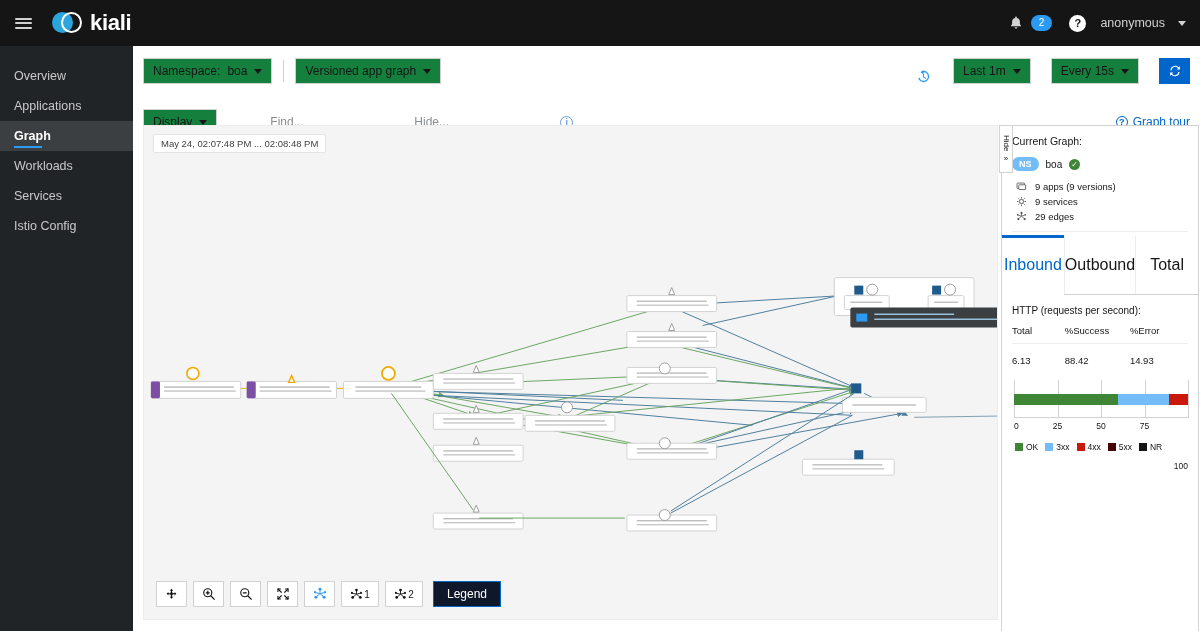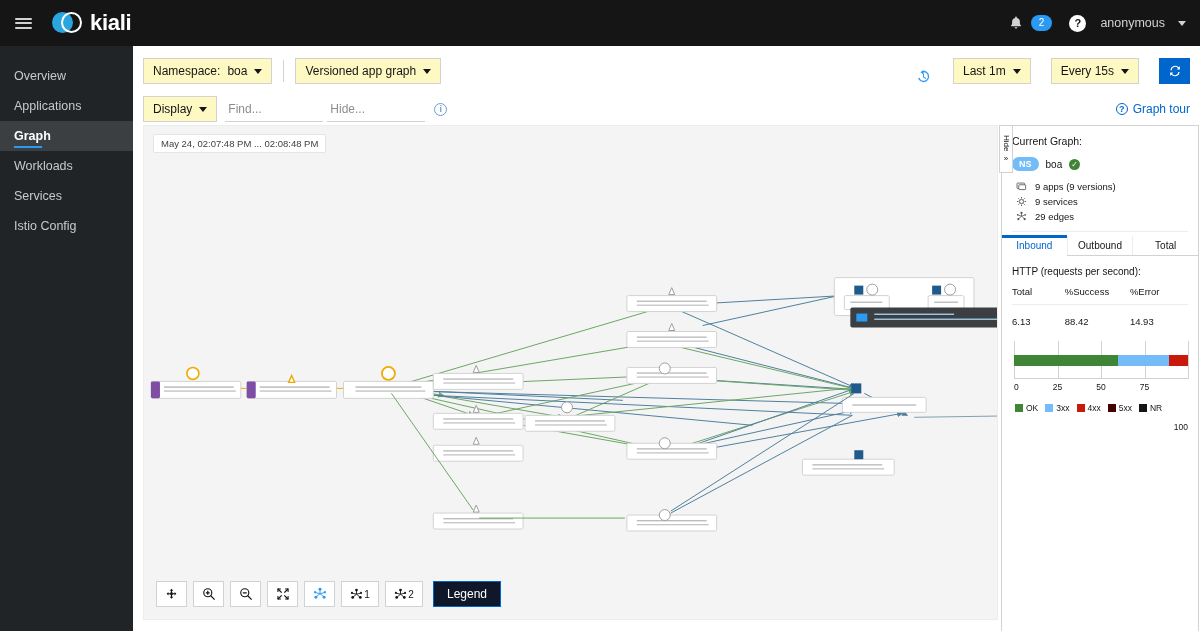--- a/index.html
+++ b/index.html
@@ -51,25 +51,25 @@
   .nav-item.active::after { content: ""; position: absolute; left: 14px; bottom: 3px;
     width: 28px; height: 2.5px; background: #2b9af3; }
   .nav-spacer { height: 15px; }
 
   
   .main { position: absolute; top: 46px; left: 133px; width: 1067px; height: 585px;
     background: #fff; }
 
   .toolbar-row1 { position: absolute; top: 8px; left: 10px; right: 10px; height: 34px;
     display: flex; align-items: center; }
-  .toolbar-row2 { position: absolute; top: 48px; left: 10px; right: 10px; height: 30px;
-    display: flex; align-items: center; }
+  .toolbar-row2 { position: absolute; top: 61px; left: 10px; right: 10px; height: 30px;
+    display: flex; align-items: center; gap: 42px; }
 
   .ctl {
-    border: 1px solid #d2d2d2; background: #fef9c3; height: 26px;
+    border: 1px solid #d2d2d2; background: #15803d; height: 26px;
     display: flex; align-items: center; padding: 0 9px; font-size: 12px;
     color: #151515; cursor: pointer; gap: 7px; white-space: nowrap;
   }
   .ctl .caret { width: 0; height: 0; border-left: 4px solid transparent;
     border-right: 4px solid transparent; border-top: 5px solid #151515; }
   .vdiv { width: 1px; height: 22px; background: #d2d2d2; margin: 0 11px; }
   .lbl-ns { color: #151515; }
   .val-ns { color: #151515; }
 
   .underline-input {
@@ -119,21 +119,21 @@
   .ns-name { font-size: 10px; color: #151515; }
   .ok-check { width: 11px; height: 11px; border-radius: 50%; background: #3e8635;
     color: #fff; font-size: 8px; display: flex; align-items: center;
     justify-content: center; }
   .stat-row { display: flex; align-items: center; gap: 8px; font-size: 9.5px;
     color: #151515; margin: 4px 0 4px 4px; }
   .stat-ic { width: 11px; height: 11px; flex: 0 0 11px; color: #4f5255; }
   .sp-divider { height: 1px; background: #ededed; margin: 9px 0 0 0; }
 
   .tabs { display: flex; border-bottom: 1px solid #d2d2d2; }
-  .tab { flex: 1; text-align: center; font-size: 10px; padding: 4px 0;
+  .tab { flex: 1; text-align: center; font-size: 16px; padding: 20px 0;
     color: #151515; cursor: pointer; border-right: 1px solid #ededed;
     position: relative; }
   .tab:last-child { border-right: none; }
   .tab.active { color: #0066cc; }
   .tab.active::before { content: ""; position: absolute; top: -1px; left: 0; right: 0;
     height: 2.5px; background: #0066cc; }
   .tab.active::after { content: ""; position: absolute; bottom: -1px; left: 0; right: 0;
     height: 1px; background: #fff; }
 
   .sp-body { padding: 10px 10px 0 10px; }

